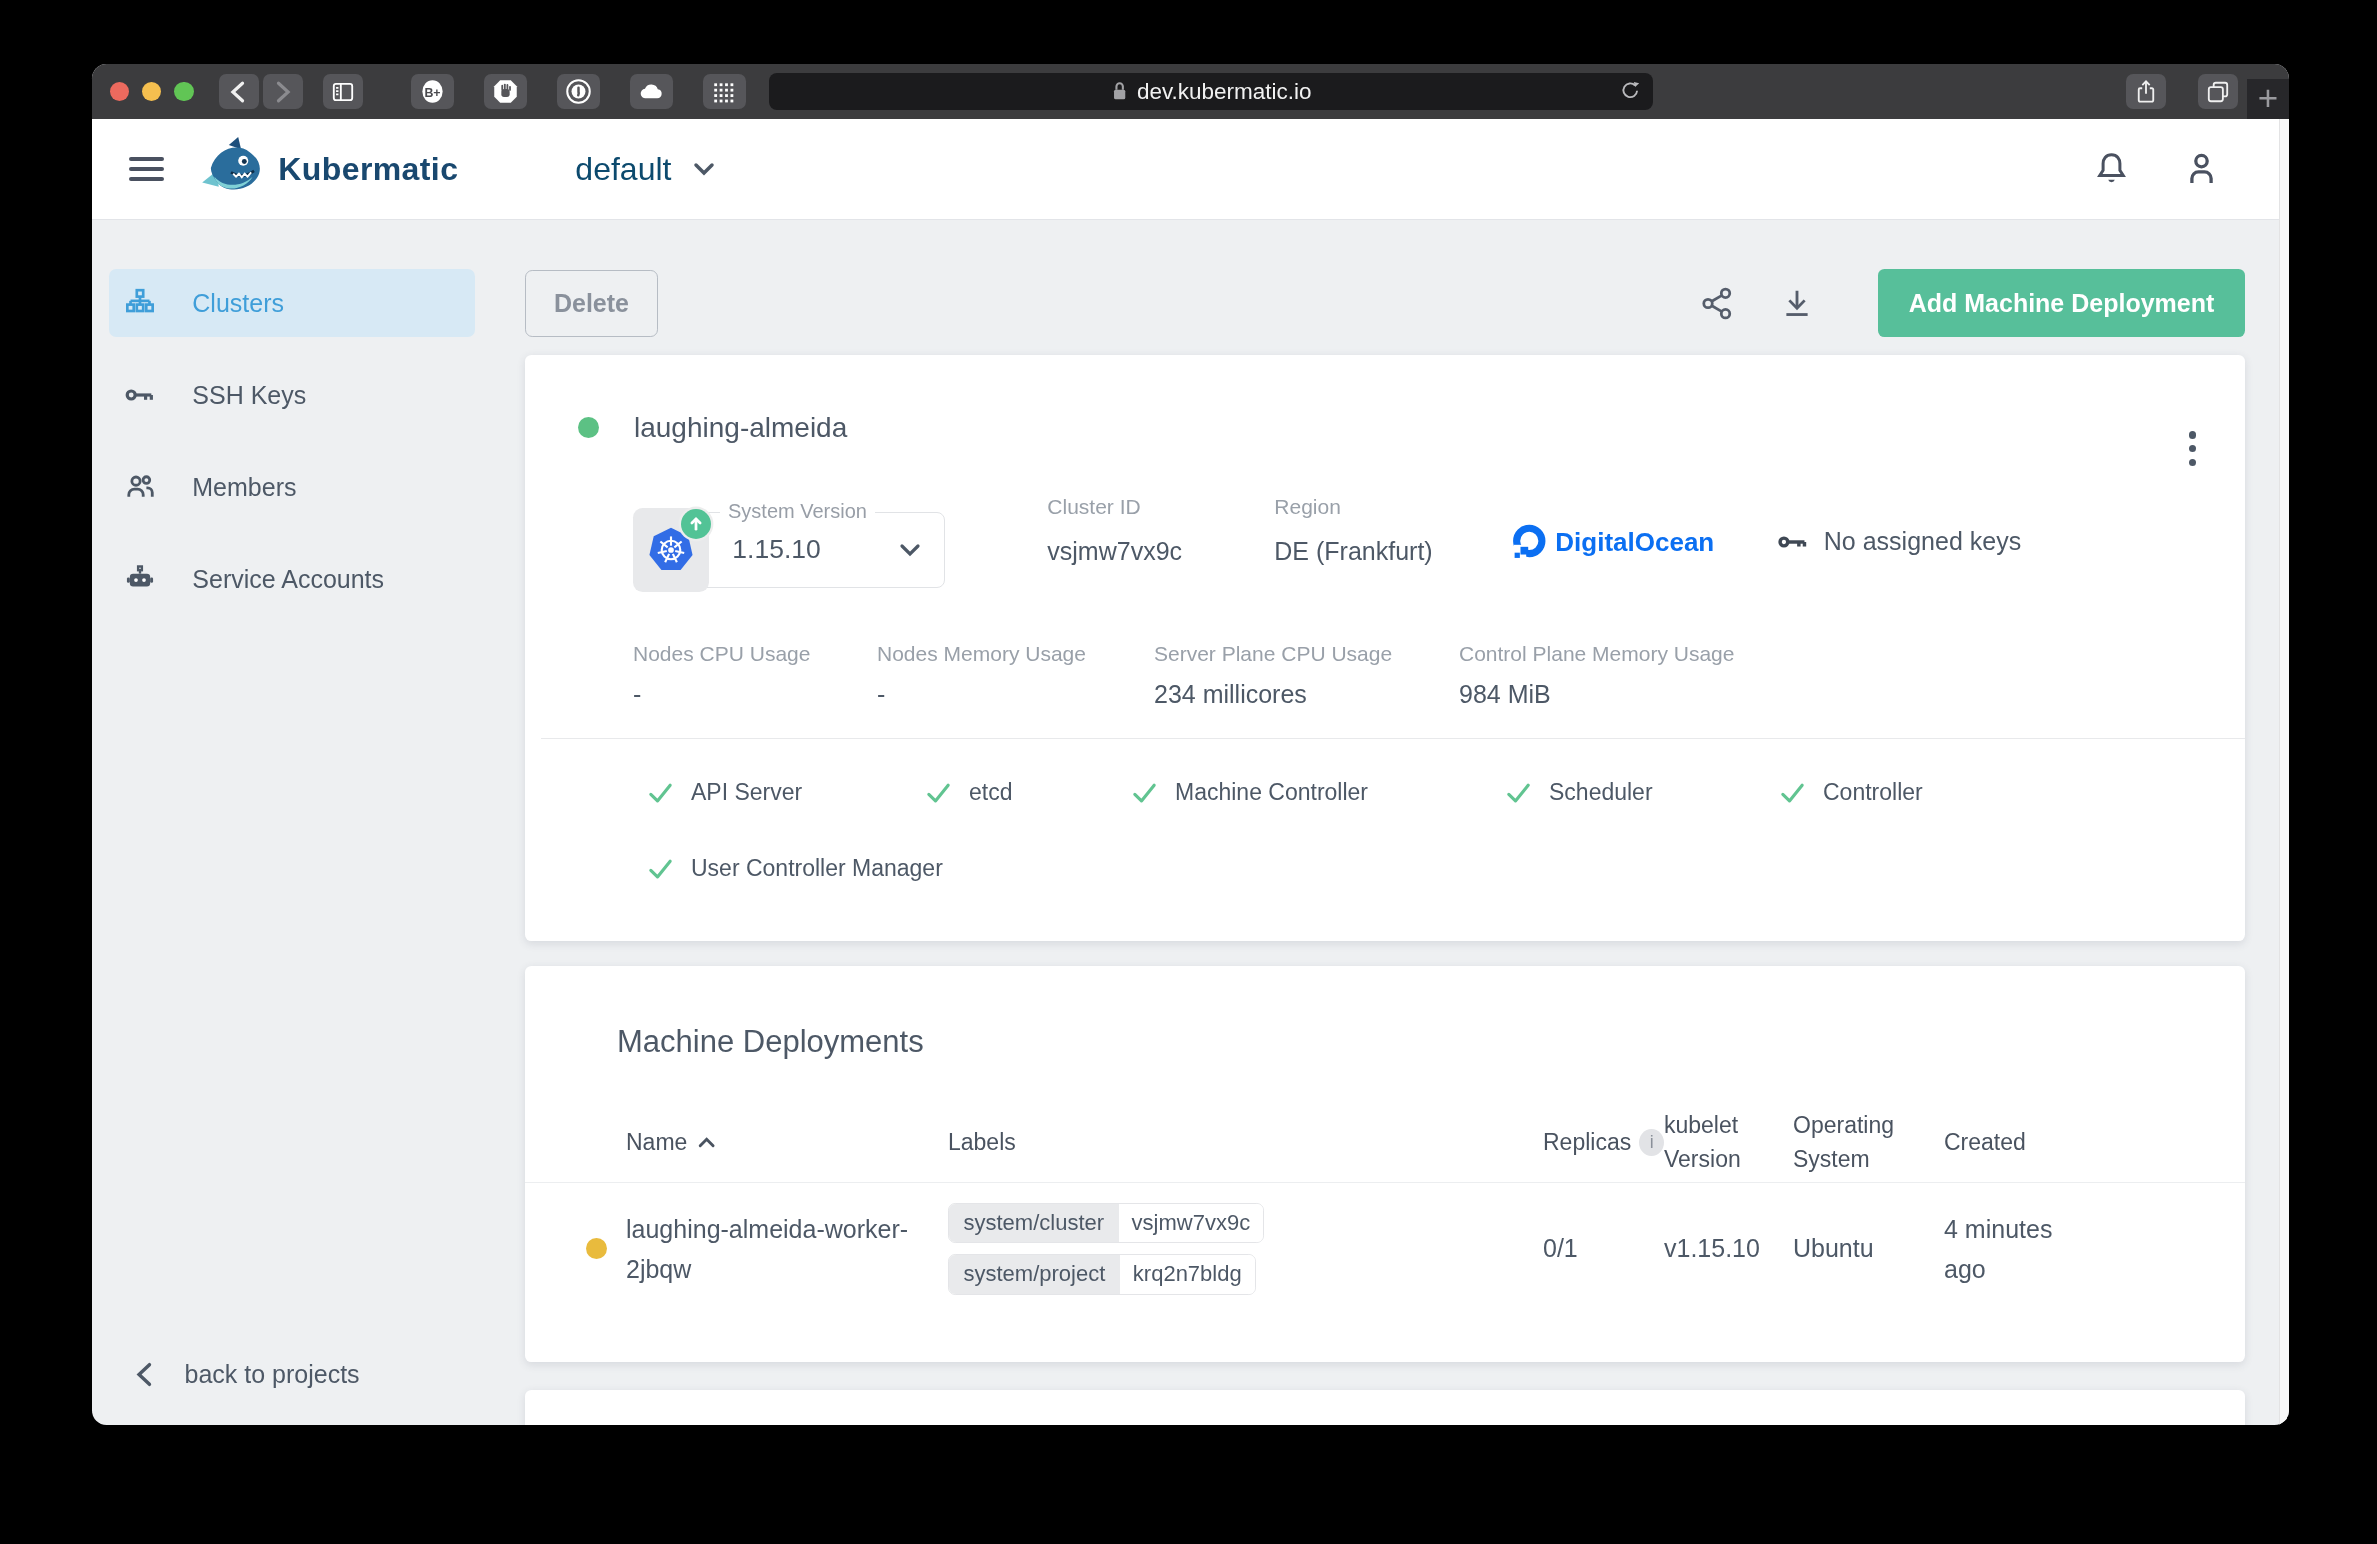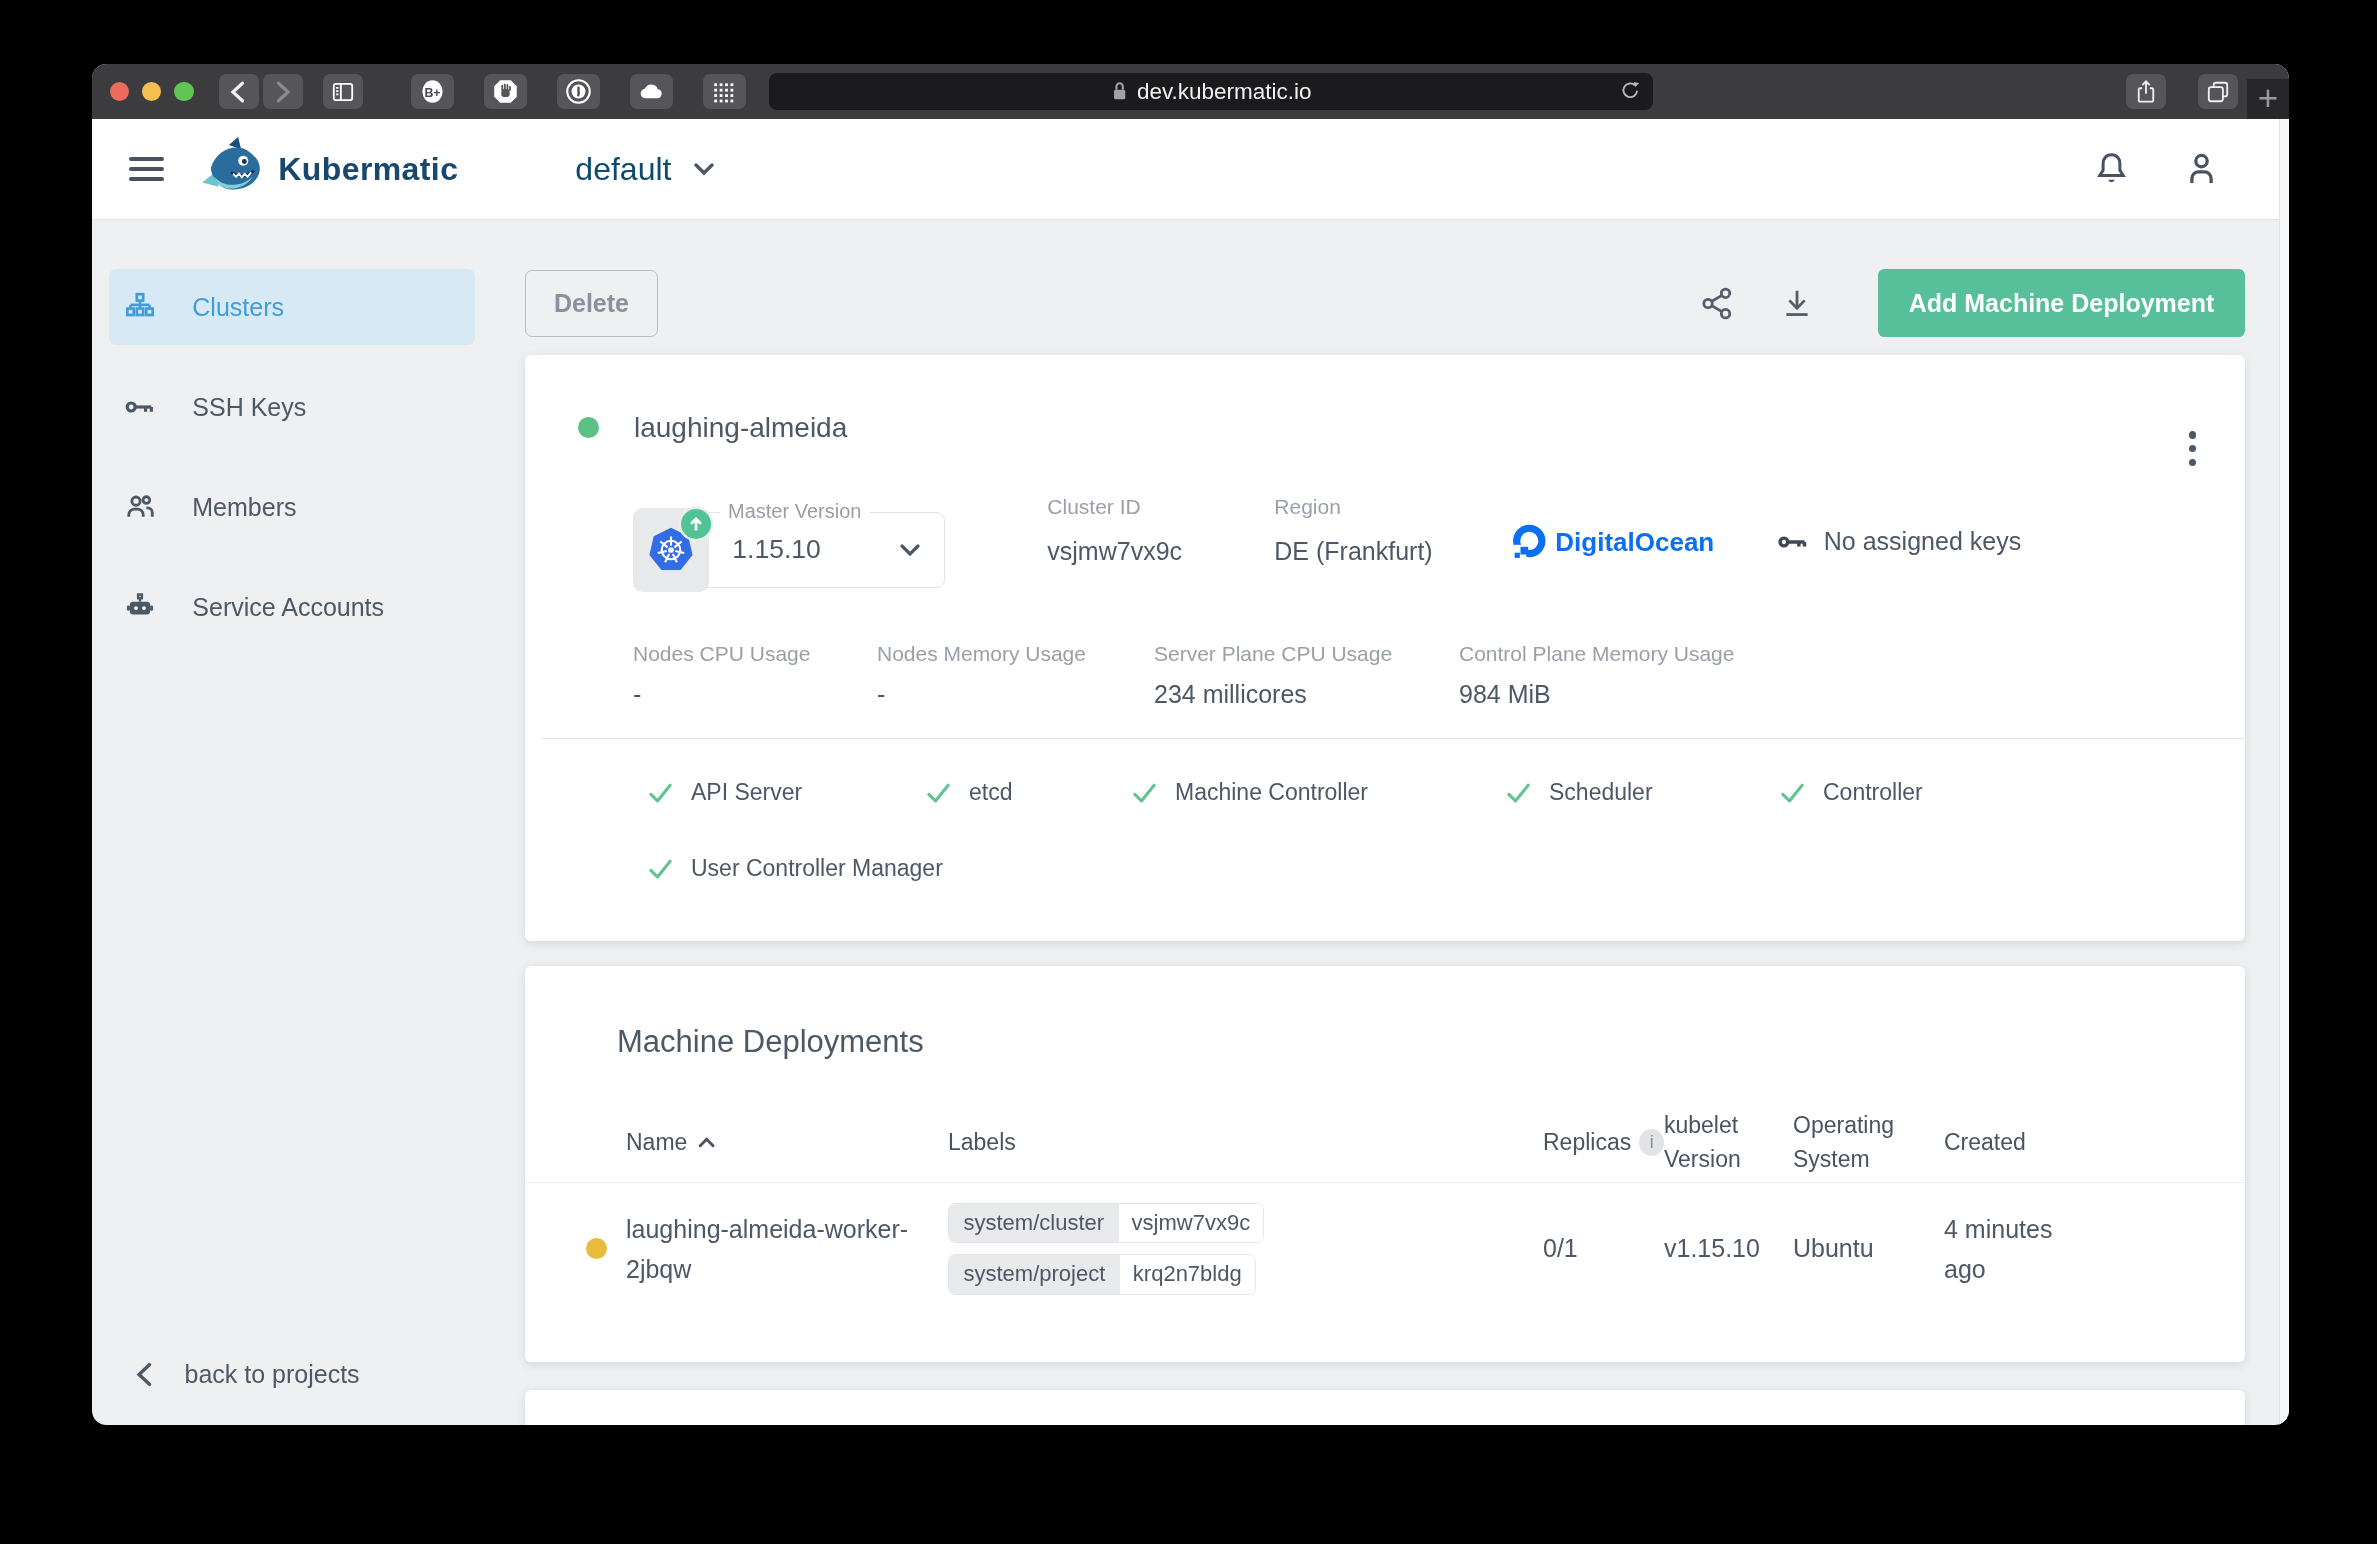--- a/index.html
+++ b/index.html
@@ -41,21 +41,21 @@
   .logo { margin-left:31px; }
   .brand { margin-left:11.3px; font-size:32px; font-weight:bold; color:var(--brand-navy,#19486f); letter-spacing:0.4px; }
   .proj { margin-left:117px; display:flex; align-items:center; gap:21px; cursor:pointer; }
   .proj .plabel{font-size:32px; color:#0c4a6e;}
   .hdr-icons{ margin-left:auto; display:flex; align-items:center; gap:53px; margin-right:69px; }
 
   .app-body { flex:1; display:flex; position:relative; overflow:hidden; }
 
   
   .sidebar { width:433px; flex:none; padding:50px 0 0 17px; position:relative; }
-  .snav-item { width:366px; height:76px; border-radius:7.2px; display:flex; align-items:center; margin-bottom:24px; cursor:pointer; }
+  .snav-item { width:366px; height:68px; border-radius:7.2px; display:flex; align-items:center; margin-bottom:24px; cursor:pointer; }
   .snav-item .sicon{ width:32px; margin-left:15.3px; display:flex; }
   .snav-item .slabel{ margin-left:36px; font-size:25px; color:#4d5866; }
   .snav-item.active{ background:var(--sidebar-active-bg,#d7e9f5); }
   .snav-item.active .slabel{ color:var(--sidebar-active,#3f9ed9); }
   .backlink { position:absolute; left:41px; bottom:36px; display:flex; align-items:center; cursor:pointer; }
   .backlink .btext{ margin-left:29px; font-size:25px; color:#4d5866; }
 
   
   .main { flex:1; padding-right:44px; }
   .toolbar-row { margin-top:50px; height:68px; display:flex; align-items:center; }
@@ -418,21 +418,21 @@
                 </svg>
                 <span class="mv-badge">
                   <svg width="16" height="16" viewBox="0 0 14 14">
                       <g stroke="#fff" stroke-width="2.4" fill="none" stroke-linecap="round">
                         <line x1="7" y1="11.5" x2="7" y2="3"></line>
                         <polyline points="3.4,6.2 7,2.6 10.6,6.2"></polyline>
                       </g>
                     </svg>
                 </span>
               </div>
-              <span class="mv-legend">Master Version</span>
+              <span class="mv-legend">System Version</span>
               <div class="mv-fieldset">
                 <span class="mv-value">1.15.10</span>
                 <svg width="24" height="16" viewBox="0 0 14 10">
                     <polyline points="2,2.5 7,7.5 12,2.5" fill="none" stroke="#4d5866" stroke-width="2" stroke-linecap="round"></polyline>
                   </svg>
               </div>
             </div>
 
             <div class="dcol dcol-id">
               <div class="dlabel">Cluster ID</div>

